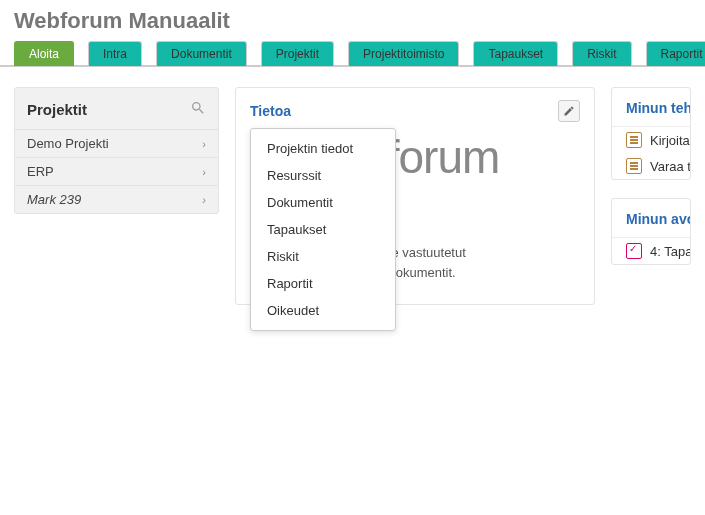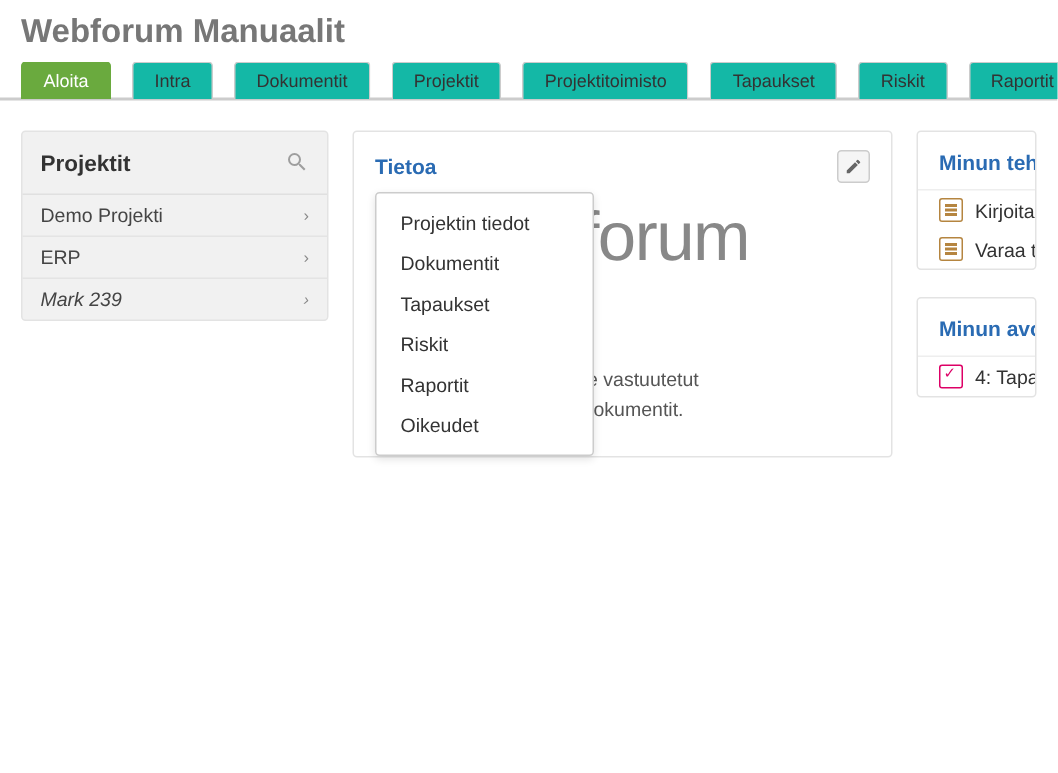--- a/index.html
+++ b/index.html
@@ -247,18 +247,19 @@
       <div class="row">
         <span class="ic ic-cal"></span>
         <span>4: Tapau</span>
       </div>
     </div>
   </div>
 </div>
 
 <div class="ctx-menu">
   <div class="ctx-item">Projektin tiedot</div>
+  <div class="ctx-item">Resurssit</div>
   <div class="ctx-item">Dokumentit</div>
   <div class="ctx-item">Tapaukset</div>
   <div class="ctx-item">Riskit</div>
   <div class="ctx-item">Raportit</div>
   <div class="ctx-item">Oikeudet</div>
 </div>
 
 </body></html>

